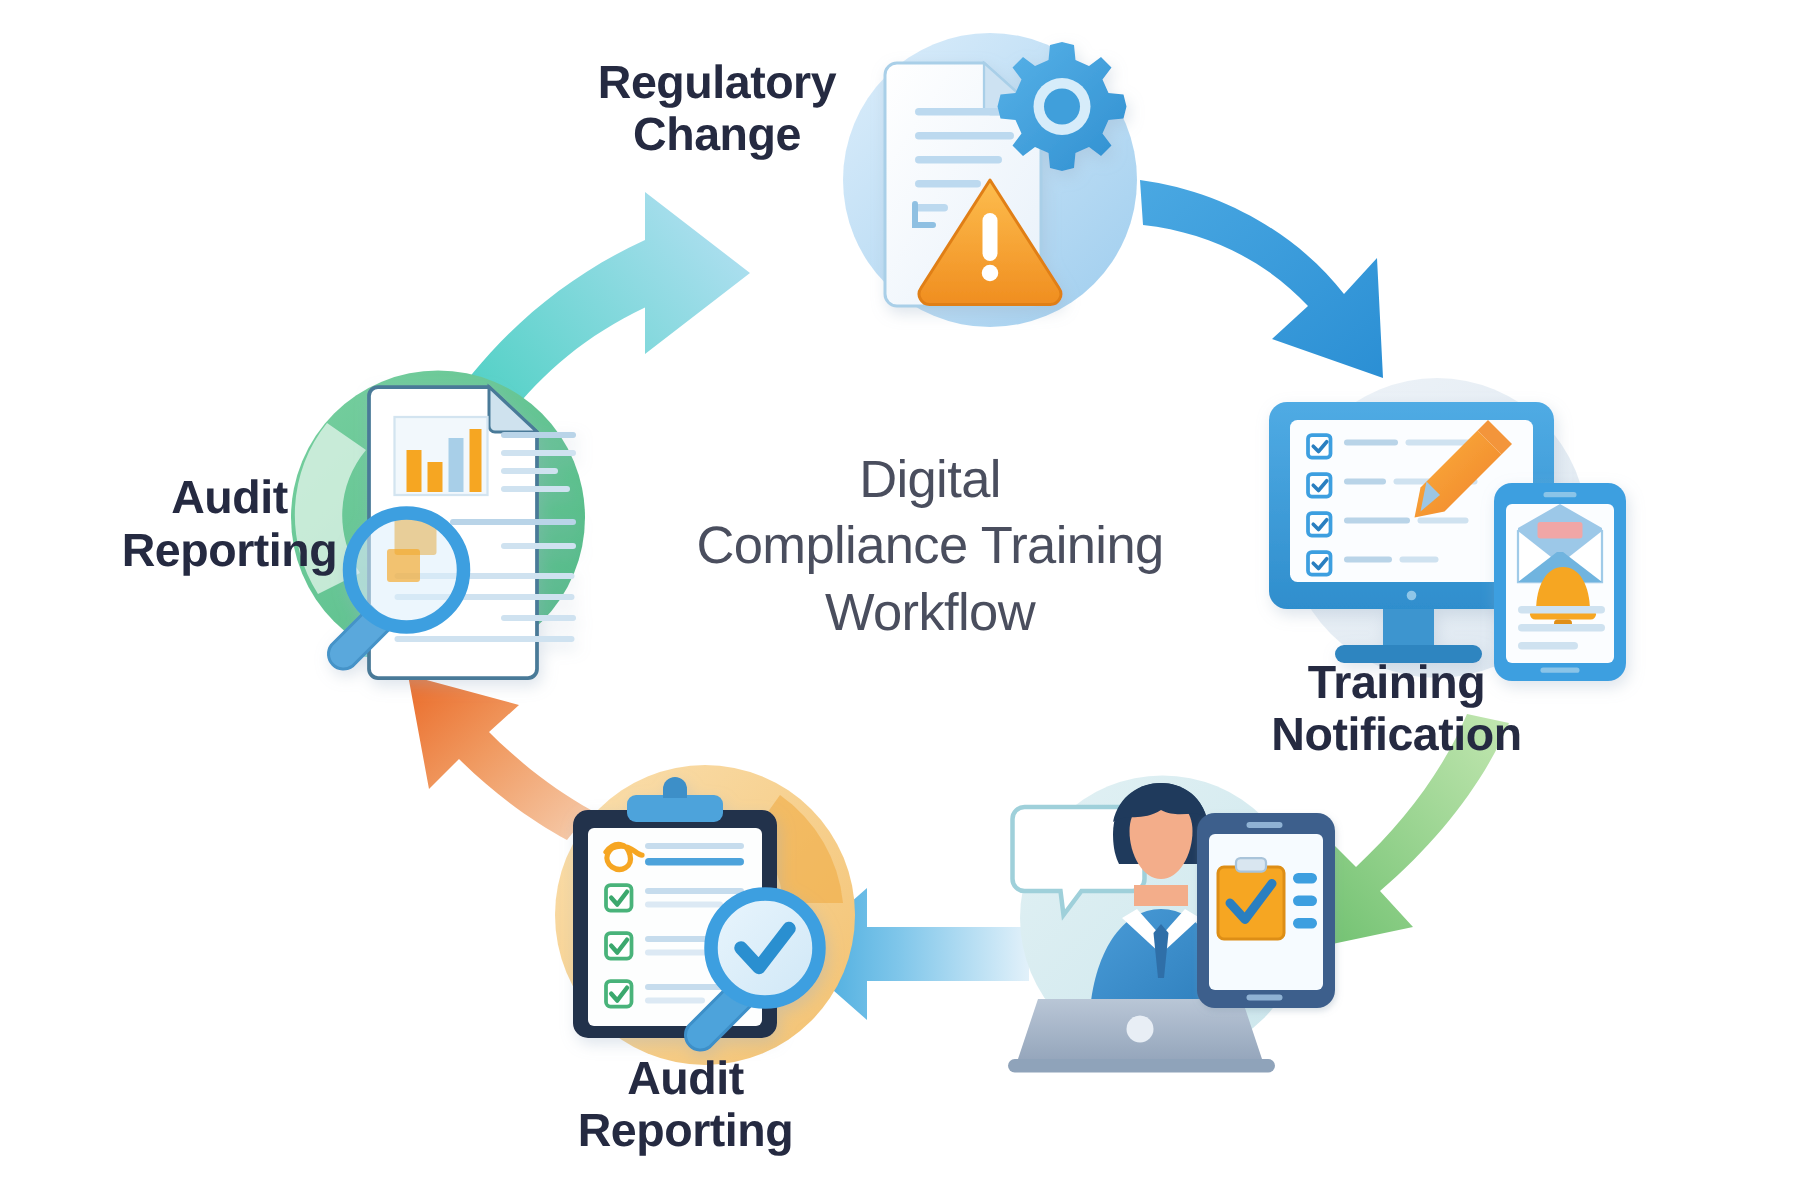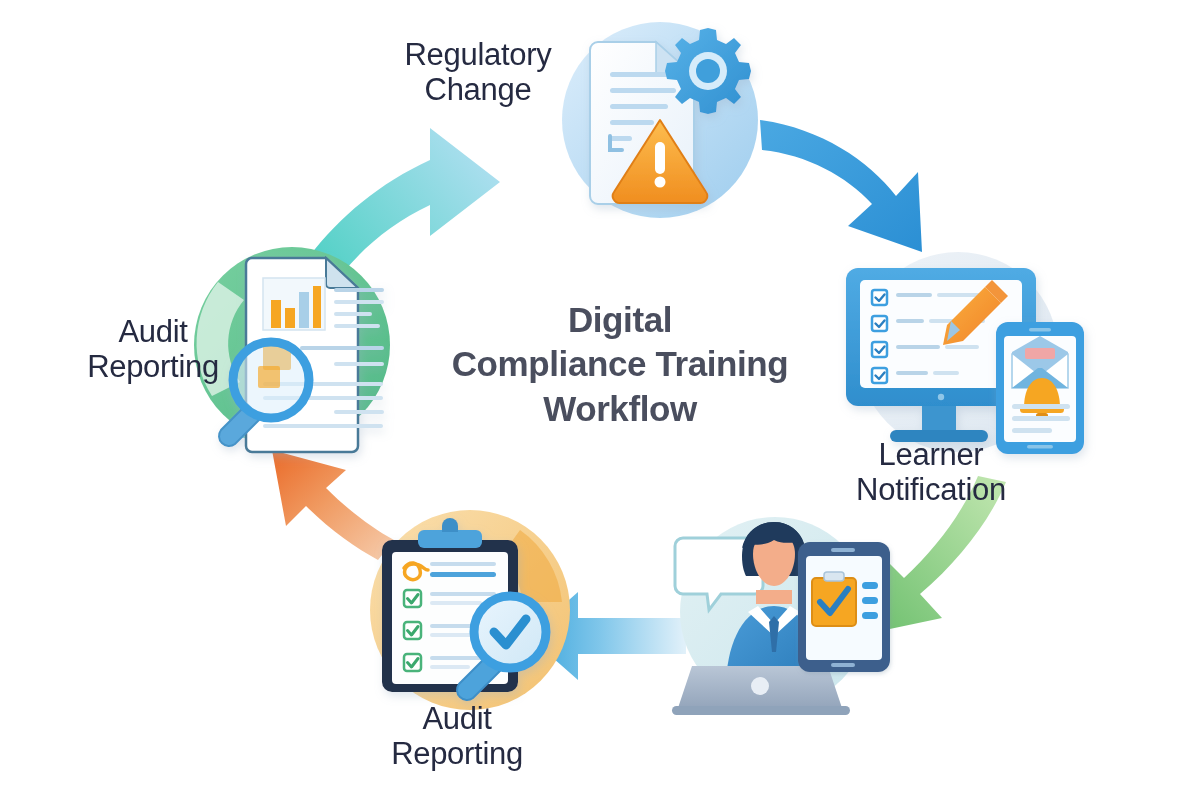--- a/index.html
+++ b/index.html
@@ -21,42 +21,42 @@
   }
   #vector {
     position: absolute;
     left: 0; top: 0;
     width: 1200px;
     height: 800px;
   }
   .label {
     position: absolute;
     color: #252a41;
-    font-weight: normal;
+    font-weight: bold;
     line-height: 1.12;
     letter-spacing: -0.3px;
     white-space: pre-line;
     z-index: 30;
   }
   .node-label { font-size: 31px; }
   #label-regulatory-change { left: 378px; top: 38px; width: 200px; text-align: center; }
   #label-learner-notification { left: 836px; top: 438px; width: 190px; text-align: center; }
   #label-completion { left: 672px; top: 704px; width: 210px; text-align: center; }
   #label-audit-reporting-bottom { left: 352px; top: 702px; width: 210px; text-align: center; }
   #label-audit-reporting-left { left: 58px; top: 315px; width: 190px; text-align: center; }
 
   #center-title {
     position: absolute;
     left: 420px;
     top: 298px;
     width: 400px;
     text-align: center;
     color: #4a4e5e;
     font-size: 35px;
-    font-weight: bold;
+    font-weight: normal;
     line-height: 1.27;
     letter-spacing: -0.4px;
     white-space: pre-line;
     z-index: 30;
   }
 </style>
 </head>
 <body>
 
 <div id="canvas">
@@ -347,21 +347,21 @@
           <circle cx="271" cy="380" r="38" fill="#ddeefb" fill-opacity="0.55" stroke="#3d9fe0" stroke-width="9"></circle>
           <rect x="258" y="366" width="22" height="22" rx="2" fill="#f6a623" opacity="0.65"></rect>
         </g>
       </g>
     </g>
   </svg>
 
   <div class="label node-label" id="label-regulatory-change">Regulatory
 Change</div>
 
-  <div class="label node-label" id="label-learner-notification">Learner
+  <div class="label node-label" id="label-learner-notification">Training
 Notification</div>
 
 
   <div class="label node-label" id="label-audit-reporting-bottom">Audit
 Reporting</div>
 
   <div class="label node-label" id="label-audit-reporting-left">Audit
 Reporting</div>
 
   <div id="center-title">Digital

